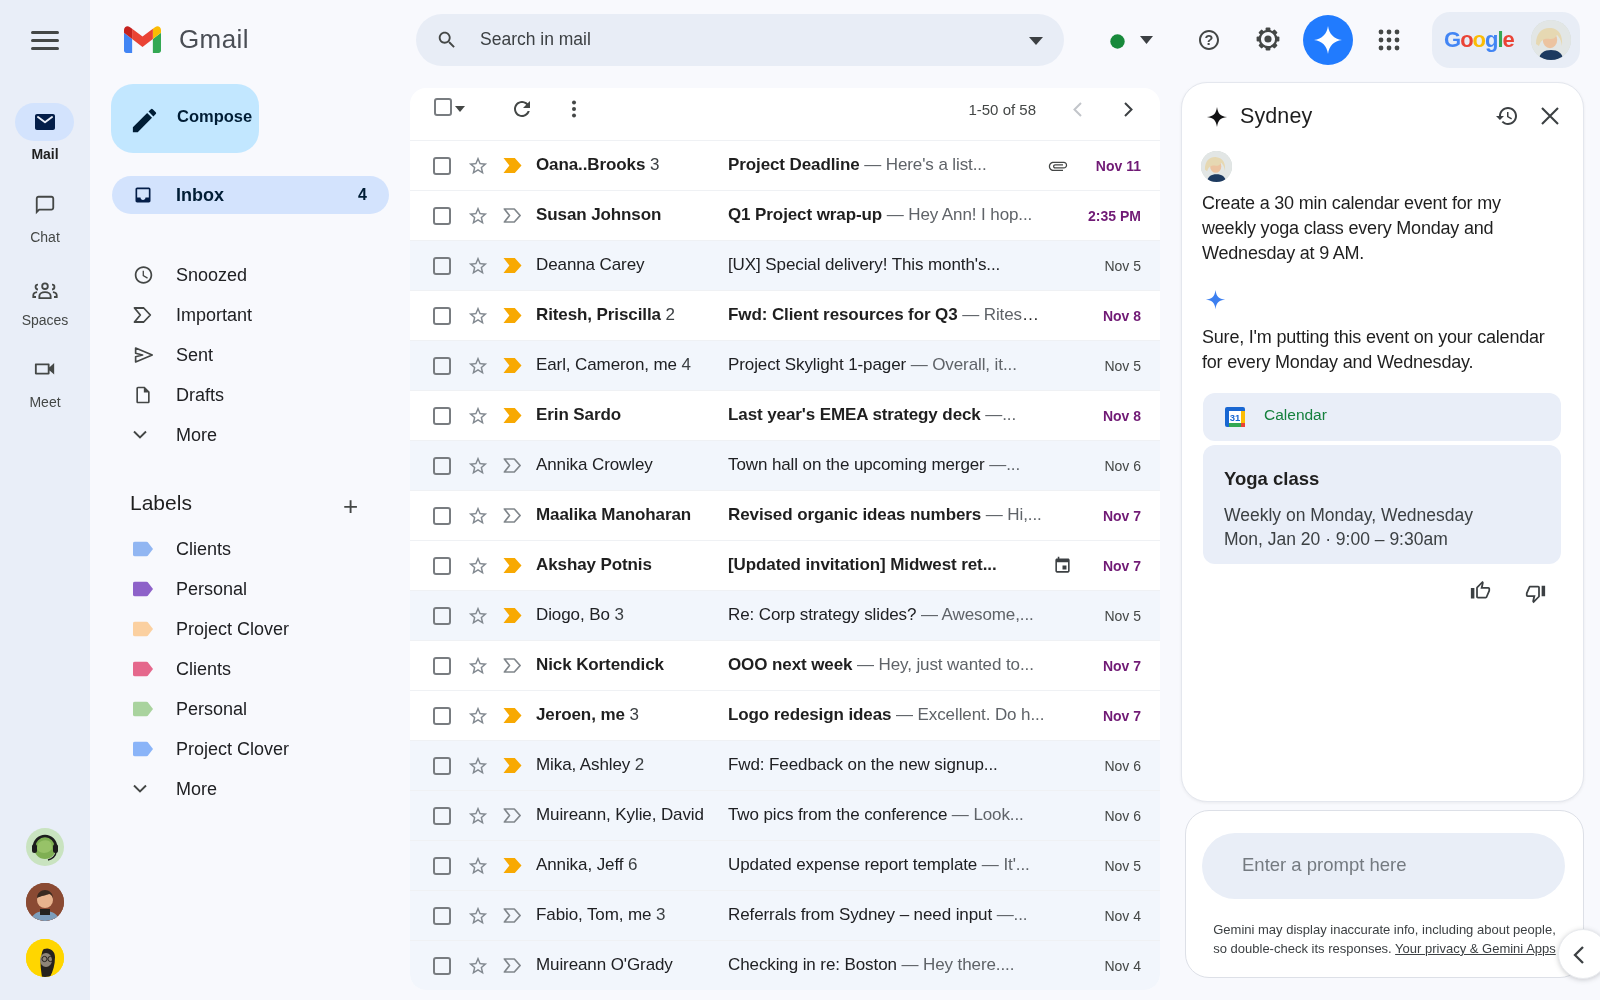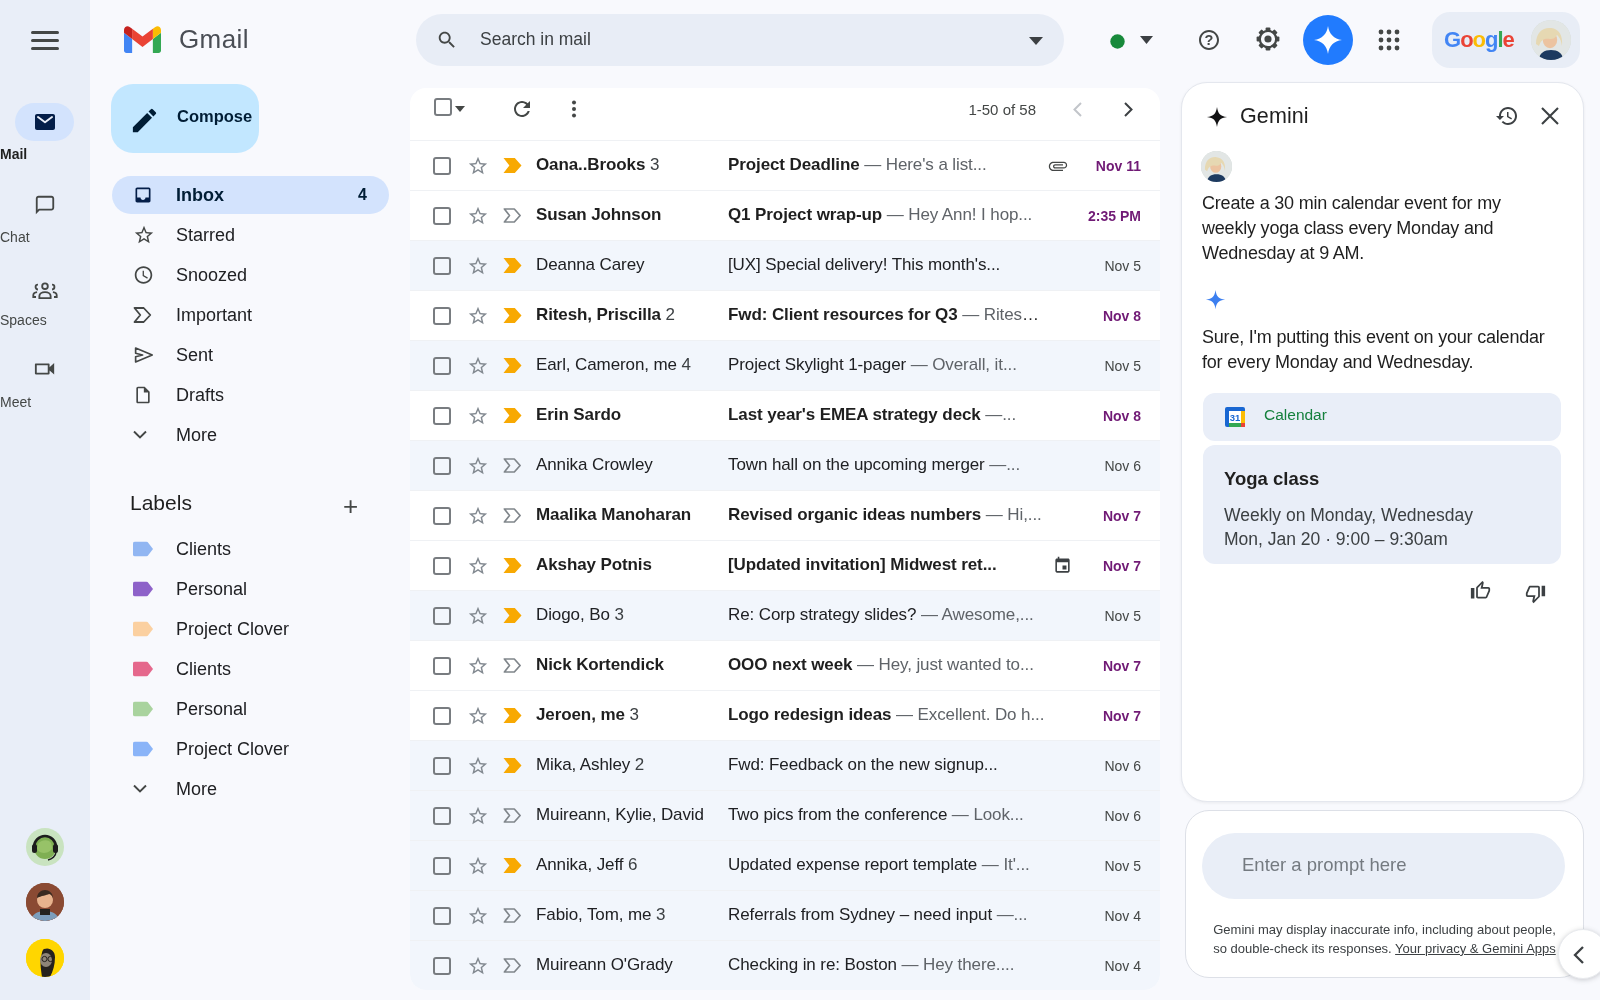--- a/index.html
+++ b/index.html
@@ -6,21 +6,21 @@
 html,body { width:1600px; height:1000px; overflow:hidden; }
 body { font-family:"Liberation Sans", sans-serif; background:#f8f9fd; color:#1f1f1f; }
 #app { position:relative; width:1600px; height:1000px; }
 .abs { position:absolute; }
 
 
 .rail { position:absolute; left:0; top:0; width:90px; height:1000px; background:#e9eef8; }
 .hamb { position:absolute; left:31px; top:31px; width:28px; }
 .hamb div { height:2.6px; background:#444746; border-radius:2px; margin-bottom:5.4px; }
 .railpill { position:absolute; left:15px; top:103px; width:59px; height:38px; border-radius:19px; background:#d3e3fd; }
-.raillbl { position:absolute; width:90px; text-align:left; font-size:14px; color:#444746; }
+.raillbl { position:absolute; width:90px; text-align:center; font-size:14px; color:#444746; }
 .raillbl.sel { color:#1f1f1f; font-weight:bold; }
 .railic { position:absolute; left:45px; transform:translateX(-50%); }
 .rava { position:absolute; left:26px; width:38px; height:38px; border-radius:50%; overflow:hidden; }
 
 
 .gmlogo { position:absolute; }
 .gmword { position:absolute; left:179px; top:24px; font-size:26px; color:#4a4e55; letter-spacing:0.4px; }
 .search { position:absolute; left:416px; top:14px; width:648px; height:52px; border-radius:26px; background:#e8edf6; }
 .search .txt { position:absolute; left:64px; top:15px; font-size:17.5px; color:#3c4043; }
 .hic { position:absolute; top:15px; }
@@ -213,26 +213,20 @@
       </svg>
 <span>Compose</span>
 </div>
 
 <div class="navitem navsel" style="top:176px">
 <svg class="ic" width="20" height="20" viewBox="0 0 24 24">
         <path d="M19 3H5c-1.1 0-2 .9-2 2v14c0 1.1.9 2 2 2h14c1.1 0 2-.9 2-2V5c0-1.1-.9-2-2-2zm0 12h-4c0 1.66-1.35 3-3 3s-3-1.34-3-3H5V5h14v10z" fill="#041e49"></path>
       </svg>
 <span class="t">Inbox</span>
       <span class="n">4</span>
-</div>
-<div class="navitem" style="top:215px">
-<svg class="ic" width="22" height="22" viewBox="0 0 24 24">
-        <path d="M22 9.24l-7.19-.62L12 2 9.19 8.63 2 9.24l5.46 4.73L5.82 21 12 17.27 18.18 21l-1.63-7.03L22 9.24zM12 15.4l-3.76 2.27 1-4.28-3.32-2.88 4.38-.38L12 6.1l1.71 4.04 4.38.38-3.32 2.88 1 4.28L12 15.4z" fill="#444746"></path>
-      </svg>
-<span class="t">Starred</span>
 </div>
 <div class="navitem" style="top:255px">
 <svg class="ic" width="21" height="21" viewBox="0 0 24 24">
         <path d="M11.99 2C6.47 2 2 6.48 2 12s4.47 10 9.99 10C17.52 22 22 17.52 22 12S17.52 2 11.99 2zM12 20c-4.42 0-8-3.58-8-8s3.58-8 8-8 8 3.58 8 8-3.58 8-8 8zm.5-13H11v6l5.25 3.15.75-1.23-4.5-2.67z" fill="#444746"></path>
       </svg>
 <span class="t">Snoozed</span>
 </div>
 <div class="navitem" style="top:295px">
 <svg class="ic" width="21" height="17" viewBox="0 0 21 17">
         <path d="M1.5 1.5h9.2l6.6 7-6.6 7H1.5l5.8-7z" fill="none" stroke="#444746" stroke-width="1.8" stroke-linejoin="round"></path>
@@ -540,21 +534,21 @@
           <div class="subj"><b>Checking in re: Boston</b><span class="prev"> — Hey there....</span></div>
           <div class="rdate">Nov 4</div>
         </div>
       </div>
 </div>
 
 <div class="gpanel">
 <svg class="abs" style="left:24px; top:23px" width="22" height="22" viewBox="0 0 24 24">
         <path d="M12 1c1.1 7.5 3.5 9.9 11 11-7.5 1.1-9.9 3.5-11 11-1.1-7.5-3.5-9.9-11-11 7.5-1.1 9.9-3.5 11-11z" fill="#131314"></path>
       </svg>
-<div class="gtitle">Gemini</div>
+<div class="gtitle">Sydney</div>
 <svg class="abs" style="left:313px; top:21px" width="24" height="24" viewBox="0 0 24 24">
         <path d="M13 3c-4.97 0-9 4.03-9 9H1l3.89 3.89.07.14L9 12H6c0-3.87 3.13-7 7-7s7 3.13 7 7-3.13 7-7 7c-1.93 0-3.68-.79-4.94-2.06l-1.42 1.42C8.27 19.99 10.51 21 13 21c4.97 0 9-4.03 9-9s-4.03-9-9-9zm-1 5v5l4.28 2.54.72-1.21-3.5-2.08V8h-1.5z" fill="#3c4043"></path>
       </svg>
 <svg class="abs" style="left:358px; top:23px" width="20" height="20" viewBox="0 0 20 20">
         <path d="M2 2l16 16M18 2L2 18" stroke="#3c4043" stroke-width="2.1" fill="none"></path>
       </svg>
 
 <div class="abs" style="left:19px; top:68px; width:31px; height:31px; border-radius:50%; overflow:hidden; background:#ccd6d3;">
 <svg width="31" height="31" viewBox="0 0 40 40">
           <rect width="40" height="40" fill="#e2e6e5"></rect>

